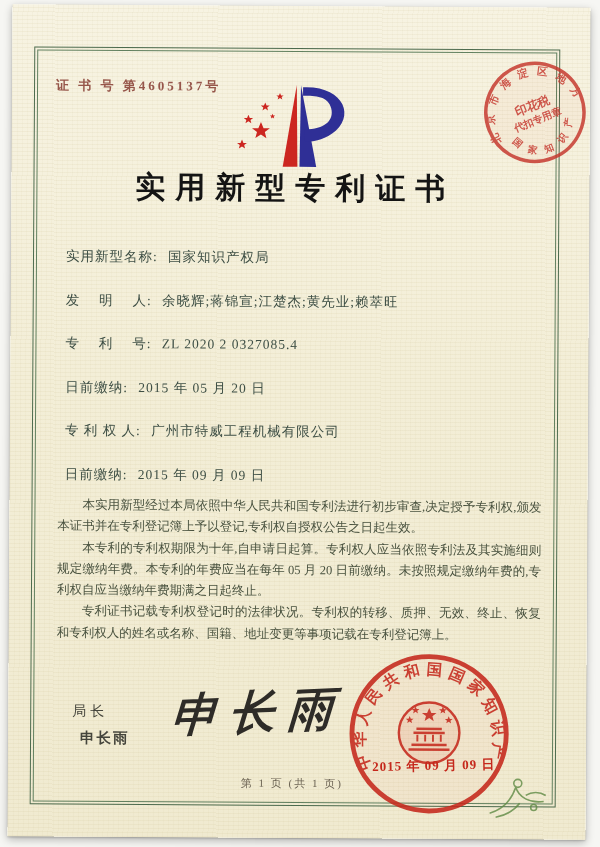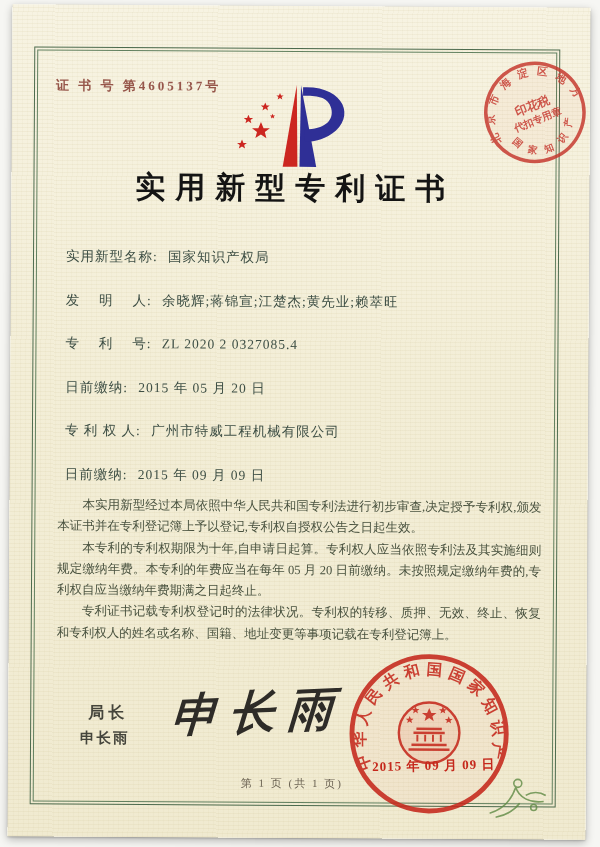--- a/index.html
+++ b/index.html
@@ -36,22 +36,22 @@
   .fields{position:absolute;left:55px;top:243px;width:470px;color:#3e4f45;}
   .field{height:43.5px;font-size:13.5px;letter-spacing:1px;}
   .f-label{display:inline-block;color:#3e4f45;}
   .f-value{margin-left:6px;}
   .body-text{
     position:absolute;left:48px;top:490px;width:484px;
     font-size:12.5px;line-height:1.7;color:#49523f;text-align:justify;
   }
   .body-text p{margin:0;text-indent:2em;}
   .sig-title{
-    position:absolute;left:80px;top:698px;font-size:16px;
-    letter-spacing:4px;color:#45453c;font-weight:bold;
+    position:absolute;left:64px;top:698px;font-size:14px;
+    letter-spacing:4px;color:#45453c;font-weight:normal;
   }
   .sig-name{
     position:absolute;left:72px;top:724px;font-size:14.5px;
     letter-spacing:2px;color:#45453c;font-weight:bold;
   }
   .sig-script{
     position:absolute;left:150px;top:676px;width:200px;text-align:center;
     font-size:46px;font-style:italic;font-weight:bold;color:#2e2c28;
     letter-spacing:12px;transform:rotate(-3deg) skewX(-6deg);
   }

